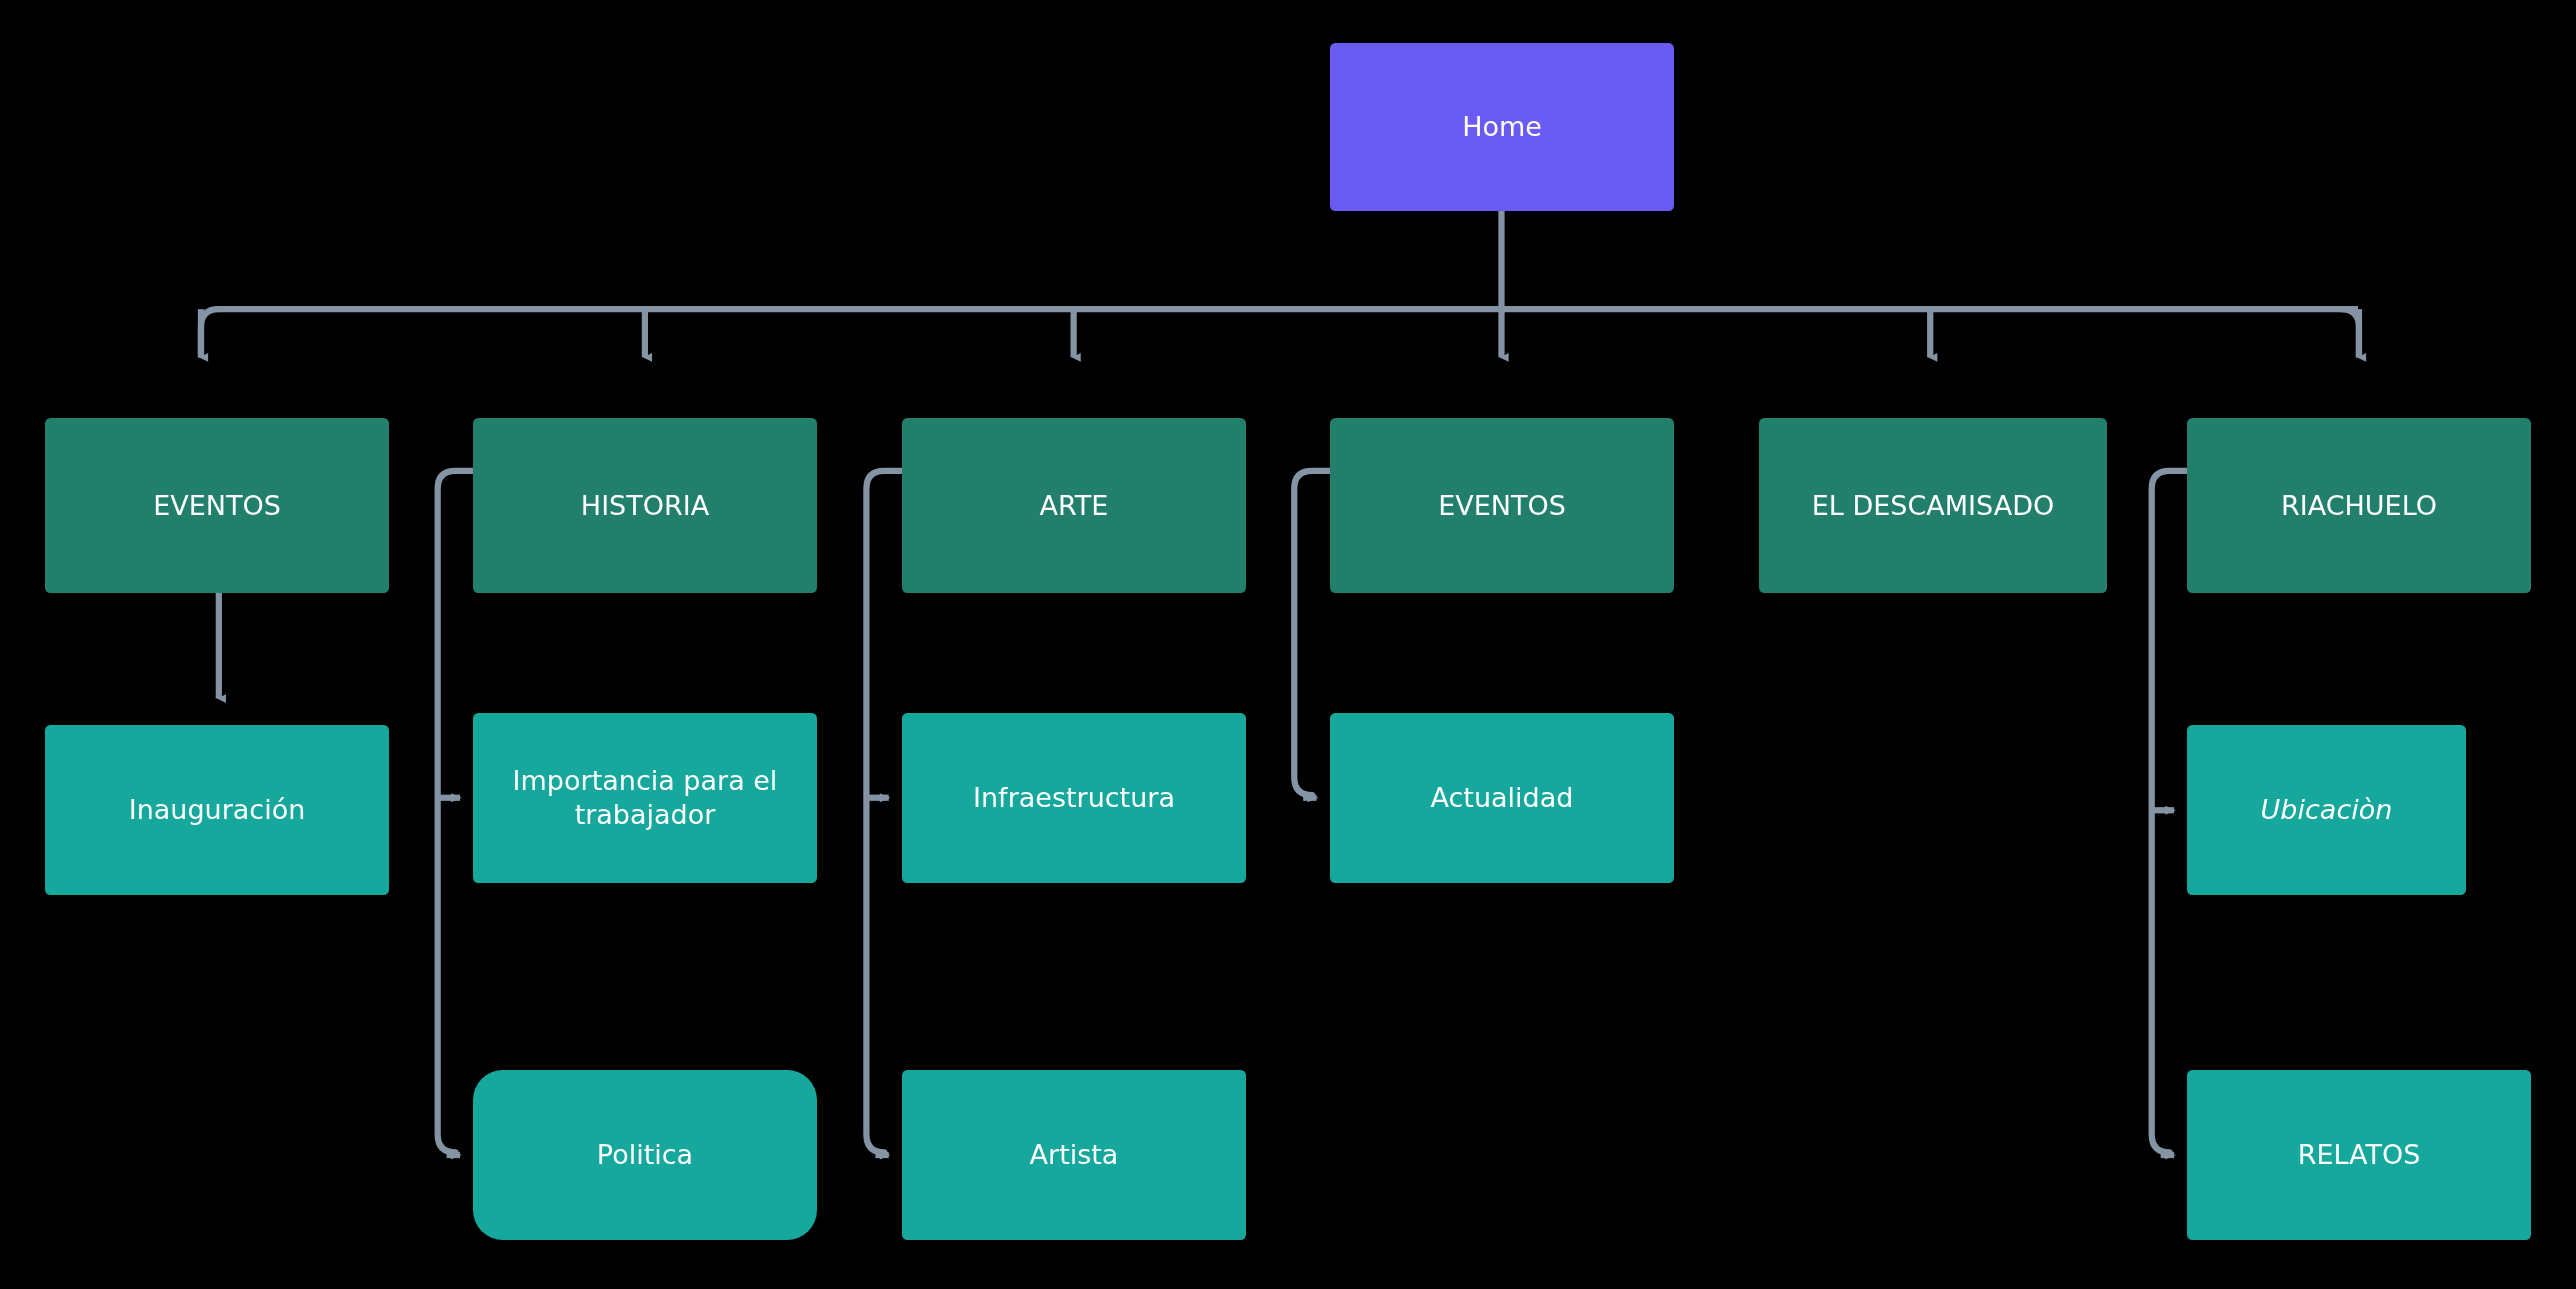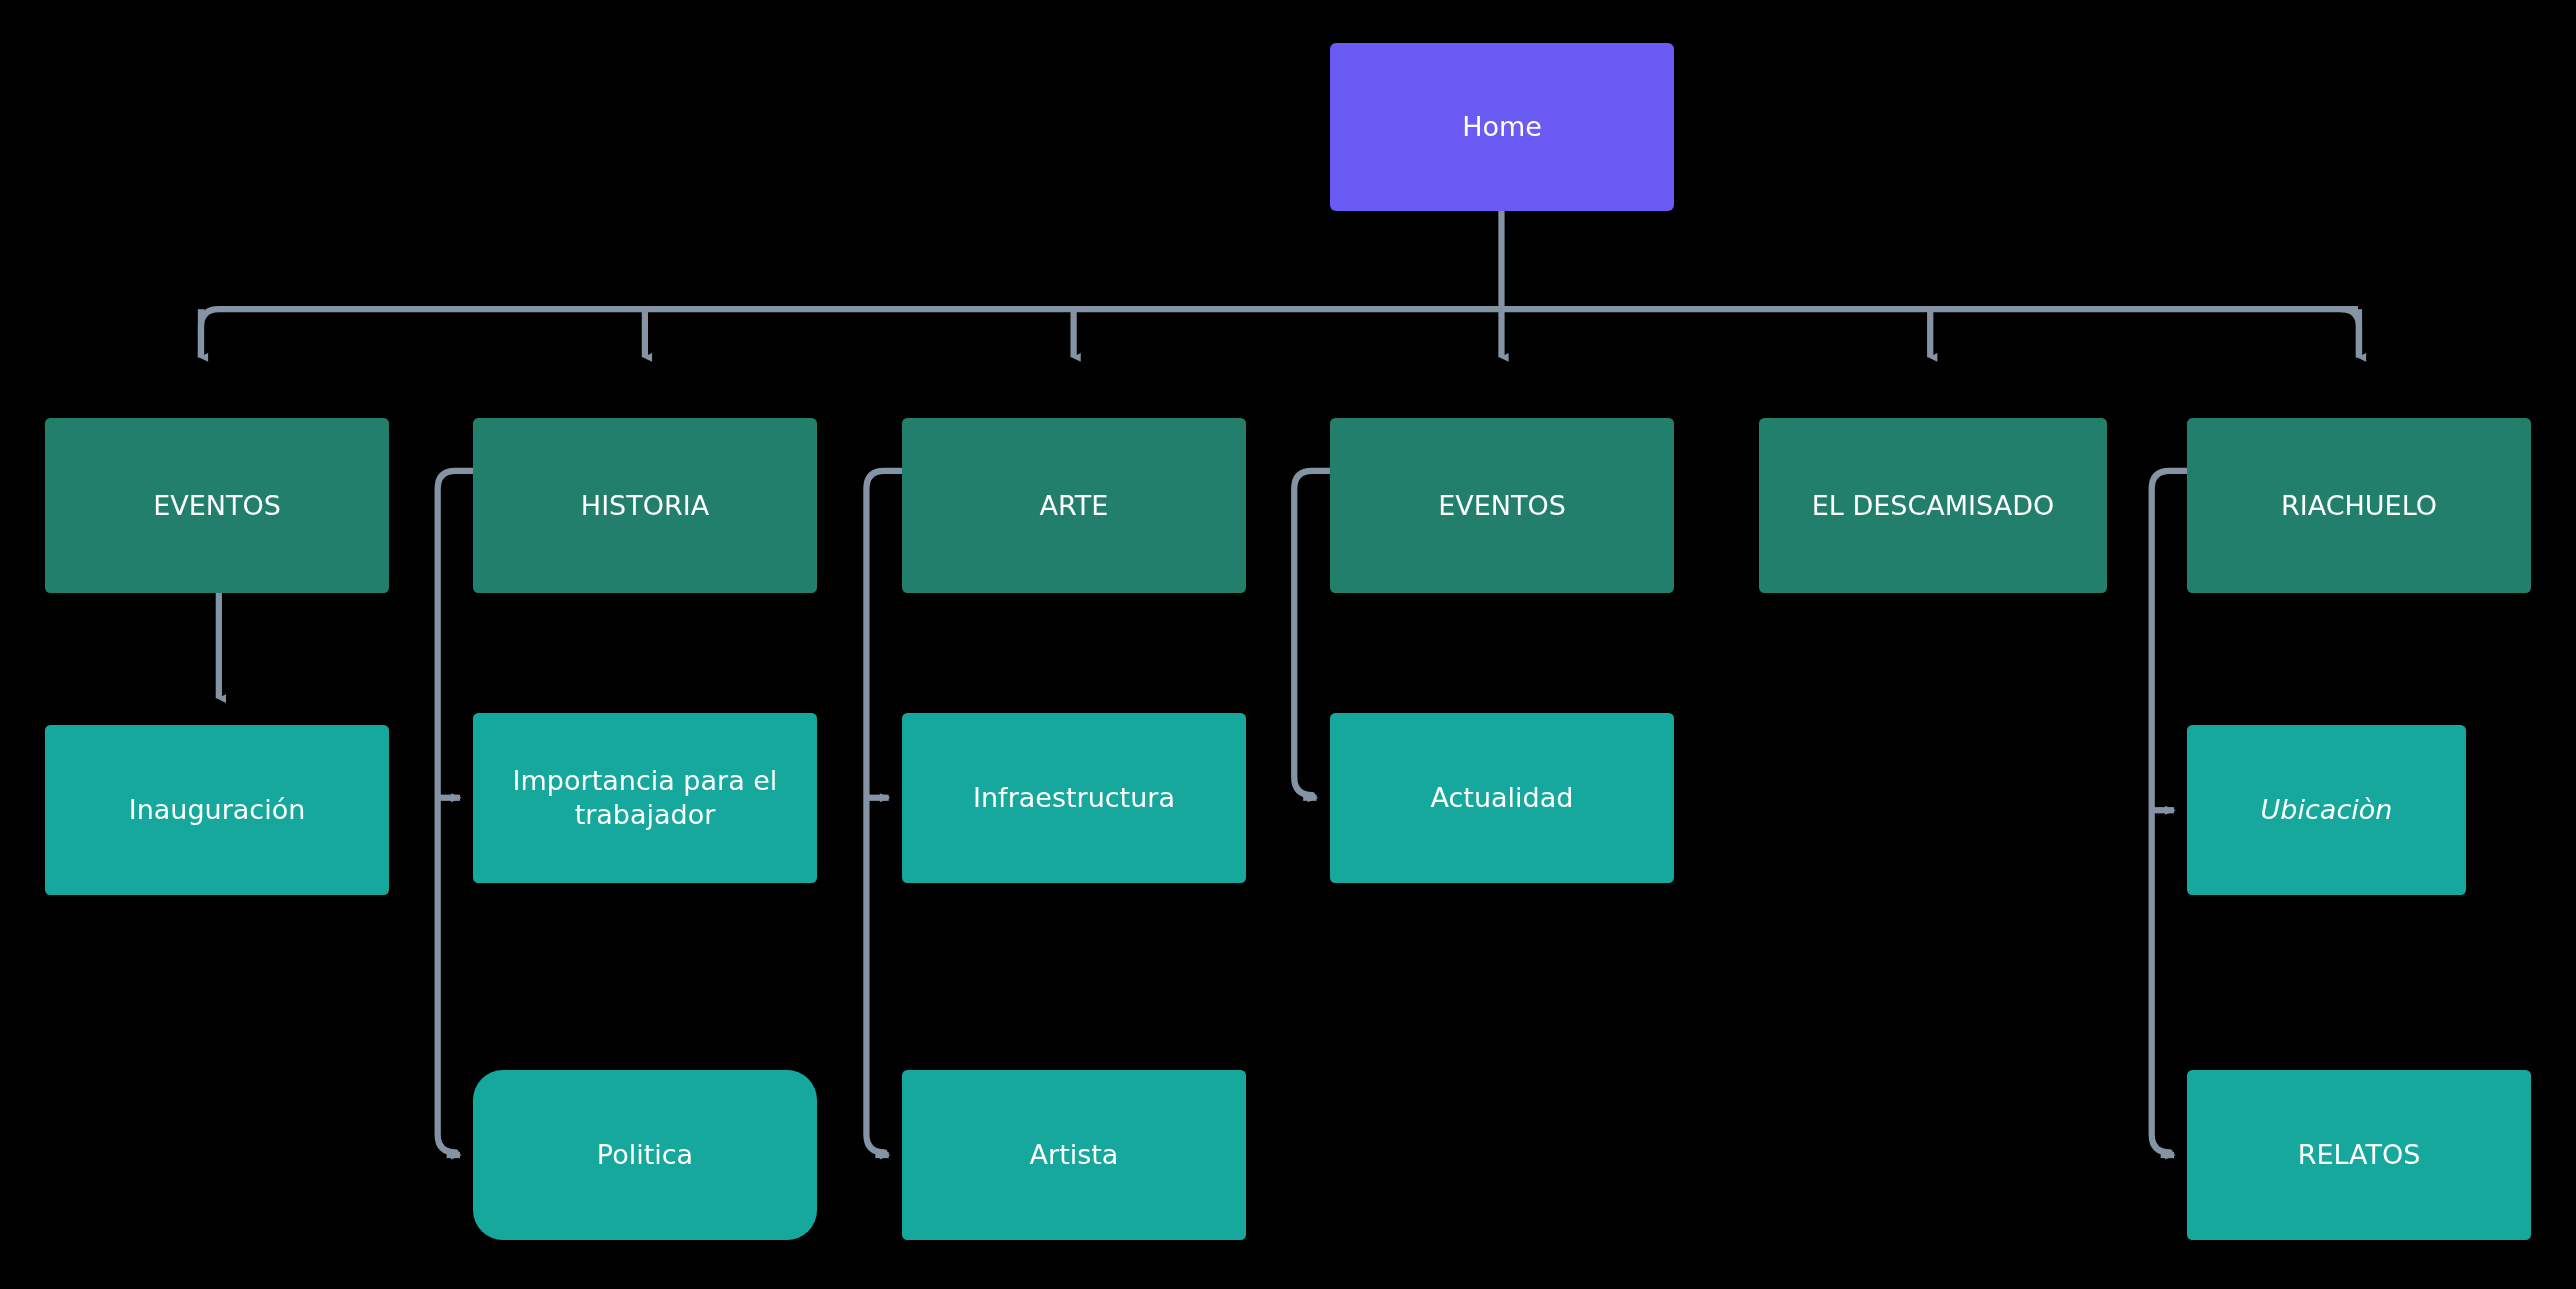--- a/index.html
+++ b/index.html
@@ -33,21 +33,20 @@
     text-align: center;
     border-radius: 5.4px;
     color: #ffffff;
     box-sizing: border-box;
     padding: 5.4px 12.5px;
     line-height: 1.25;
   }
   .node-root {
     background: #6b5bf5;
     font-size: 27px;
-    border-radius: 6px;
   }
   .node-l2 {
     background: #217f6b;
     font-size: 27px;
     margin-top: 34px;
   }
   .node-l3 {
     background: #16a89c;
     font-size: 27px;
   }

